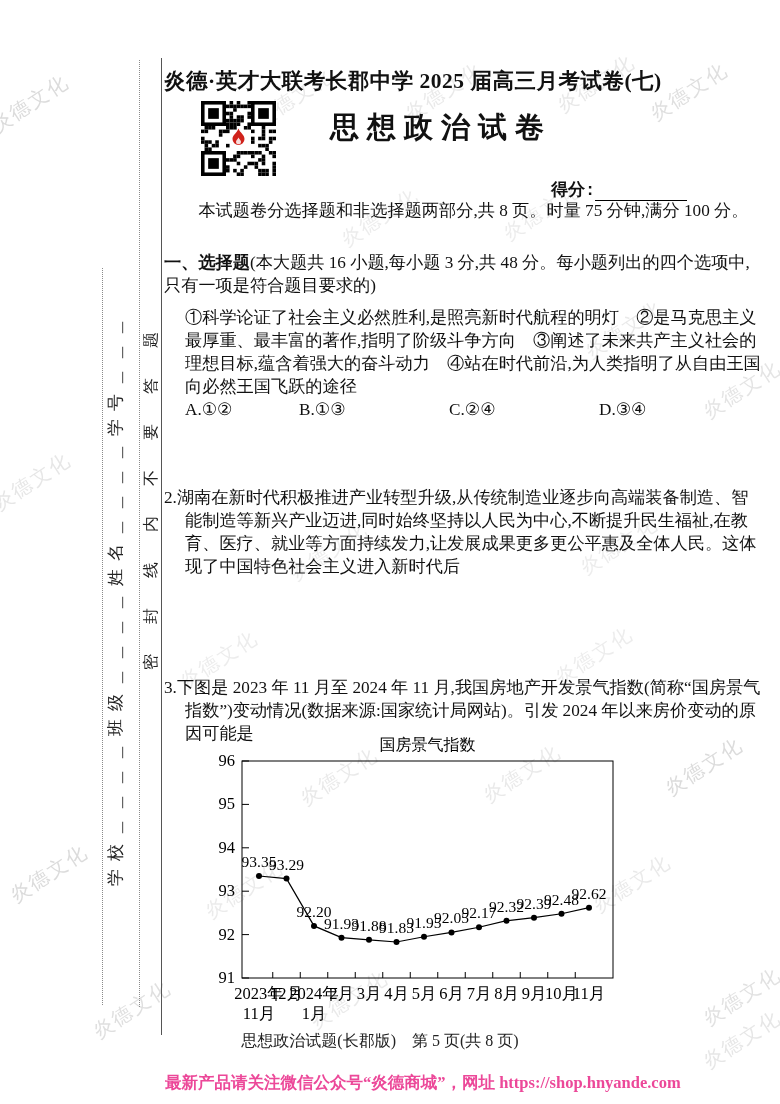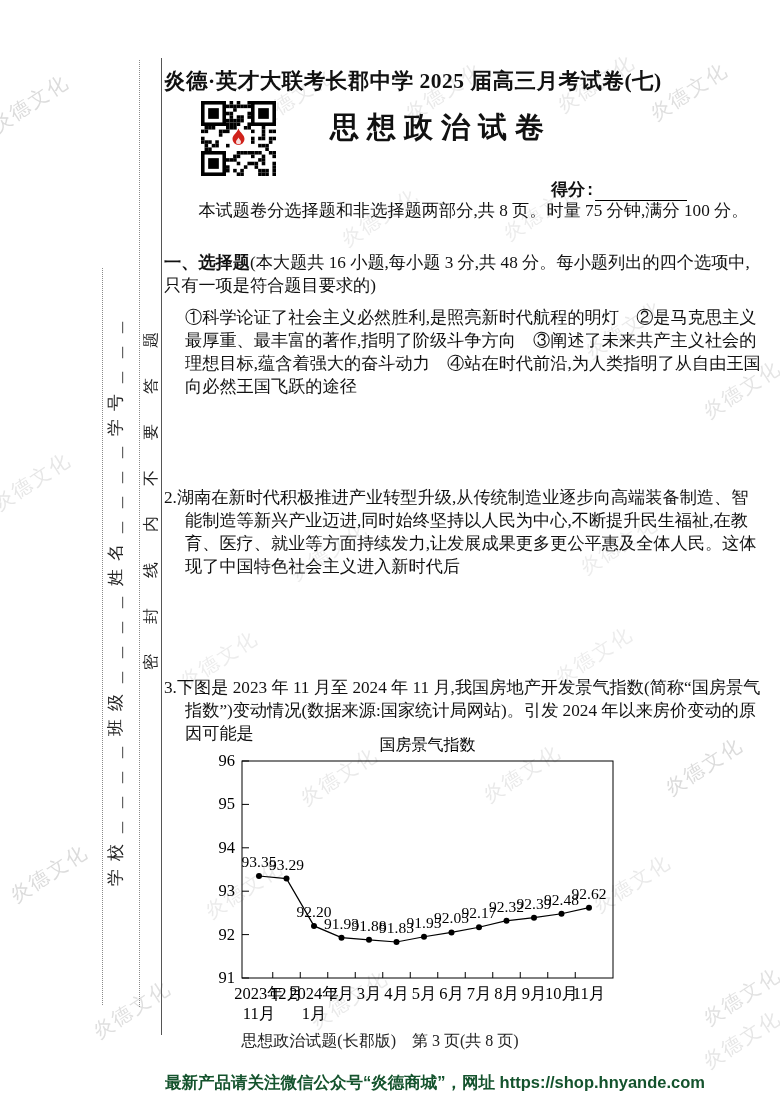--- a/index.html
+++ b/index.html
@@ -53,22 +53,22 @@
   
   .chart{position:absolute;left:170px;top:736px;}
   .chart text{font-family:"Liberation Serif","DejaVu Serif",serif;fill:#000;}
   
   .footer-info{
     position:absolute;left:55px;top:1031px;width:650px;text-align:center;
     font-size:16px;color:#222;
   }
   .promo{
     position:absolute;left:165px;top:1072px;
-    font-family:Liberation Sans, sans-serif;
-    font-size:16.5px;font-weight:bold;color:#14532d;white-space:nowrap;
+    font-family:Liberation Serif, serif;
+    font-size:16.5px;font-weight:bold;color:#ec4899;white-space:nowrap;
   }
 </style>
 </head>
 <body>
 
 <span class="wm" style="left:250px;top:84px;opacity:.30">炎德文化</span>
 <span class="wm" style="left:400px;top:78px;opacity:.30">炎德文化</span>
 <span class="wm" style="left:552px;top:70px;opacity:.32">炎德文化</span>
 <span class="wm" style="left:645px;top:78px;opacity:.45">炎德文化</span>
 <span class="wm" style="left:-14px;top:90px;opacity:.50">炎德文化</span>
@@ -232,20 +232,23 @@
 </div>
 
 <div class="blk intro" style="top:199px">本试题卷分选择题和非选择题两部分,共 8 页。时量 75 分钟,满分 100 分。</div>
 
 <div class="blk" style="top:251px">
   <span class="sec-label">一、选择题</span><span>(本大题共 16 小题,每小题 3 分,共 48 分。每小题列出的四个选项中,只有一项是符合题目要求的)</span>
 </div>
 
 <div class="blk" style="top:306px">
   <div class="q-items">①科学论证了社会主义必然胜利,是照亮新时代航程的明灯　②是马克思主义最厚重、最丰富的著作,指明了阶级斗争方向　③阐述了未来共产主义社会的理想目标,蕴含着强大的奋斗动力　④站在时代前沿,为人类指明了从自由王国向必然王国飞跃的途径</div>
+  <div class="q-options">
+    <span class="opt opt-a">A.①②</span><span class="opt opt-b">B.①③</span><span class="opt opt-c">C.②④</span><span class="opt">D.③④</span>
+  </div>
 </div>
 
 <div class="blk" style="top:486px">
   <div class="q-stem">
     <span>2.</span><span>湖南在新时代积极推进产业转型升级,从传统制造业逐步向高端装备制造、智能制造等新兴产业迈进,同时始终坚持以人民为中心,不断提升民生福祉,在教育、医疗、就业等方面持续发力,让发展成果更多更公平惠及全体人民。这体现了中国特色社会主义进入新时代后</span>
   </div>
 </div>
 
 <div class="blk" style="top:676px">
   <div class="q-stem">
@@ -315,14 +318,14 @@
     <text x="226.5" y="263" text-anchor="middle" font-size="16.5"><tspan x="226.5">4月</tspan></text>
     <text x="254" y="263" text-anchor="middle" font-size="16.5"><tspan x="254">5月</tspan></text>
     <text x="281.5" y="263" text-anchor="middle" font-size="16.5"><tspan x="281.5">6月</tspan></text>
     <text x="309" y="263" text-anchor="middle" font-size="16.5"><tspan x="309">7月</tspan></text>
     <text x="336.5" y="263" text-anchor="middle" font-size="16.5"><tspan x="336.5">8月</tspan></text>
     <text x="364" y="263" text-anchor="middle" font-size="16.5"><tspan x="364">9月</tspan></text>
     <text x="391.5" y="263" text-anchor="middle" font-size="16.5"><tspan x="391.5">10月</tspan></text>
     <text x="419" y="263" text-anchor="middle" font-size="16.5"><tspan x="419">11月</tspan></text>
   </svg>
 
-<div class="footer-info">思想政治试题(长郡版)　第 3 页(共 8 页)</div>
+<div class="footer-info">思想政治试题(长郡版)　第 5 页(共 8 页)</div>
 <div class="promo">最新产品请关注微信公众号“炎德商城”，网址 https://shop.hnyande.com</div>
 
 </body></html>

